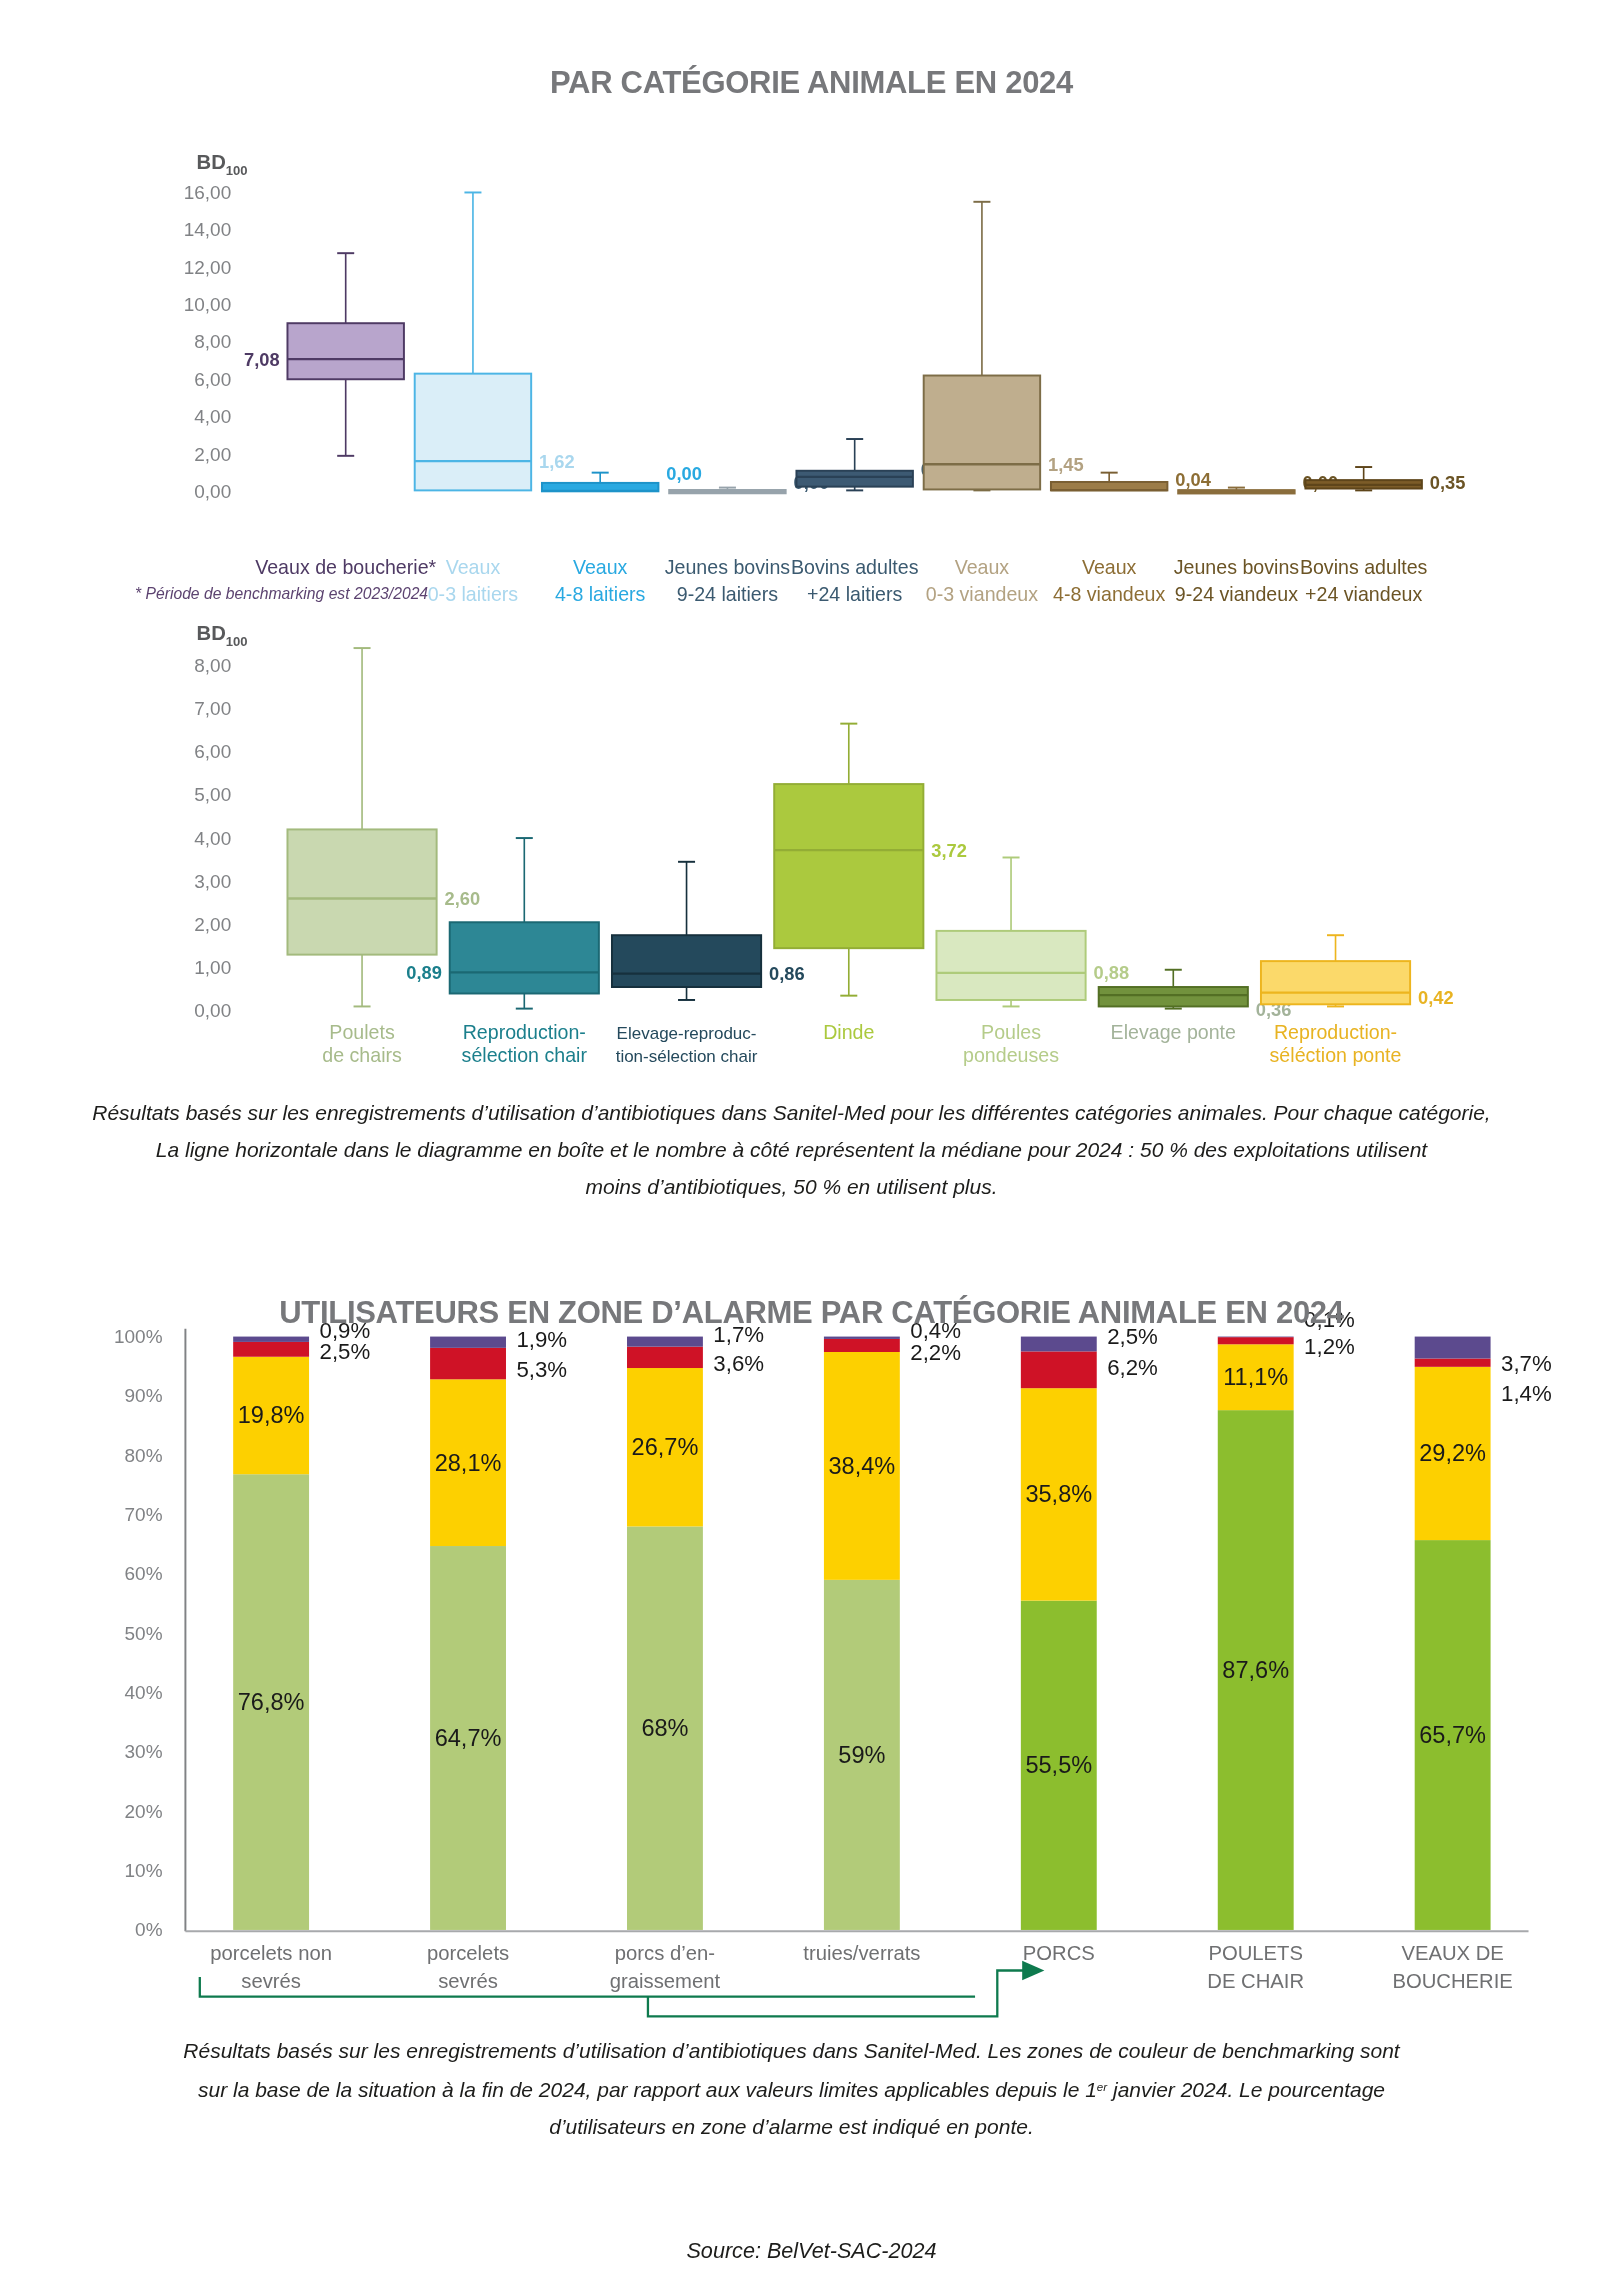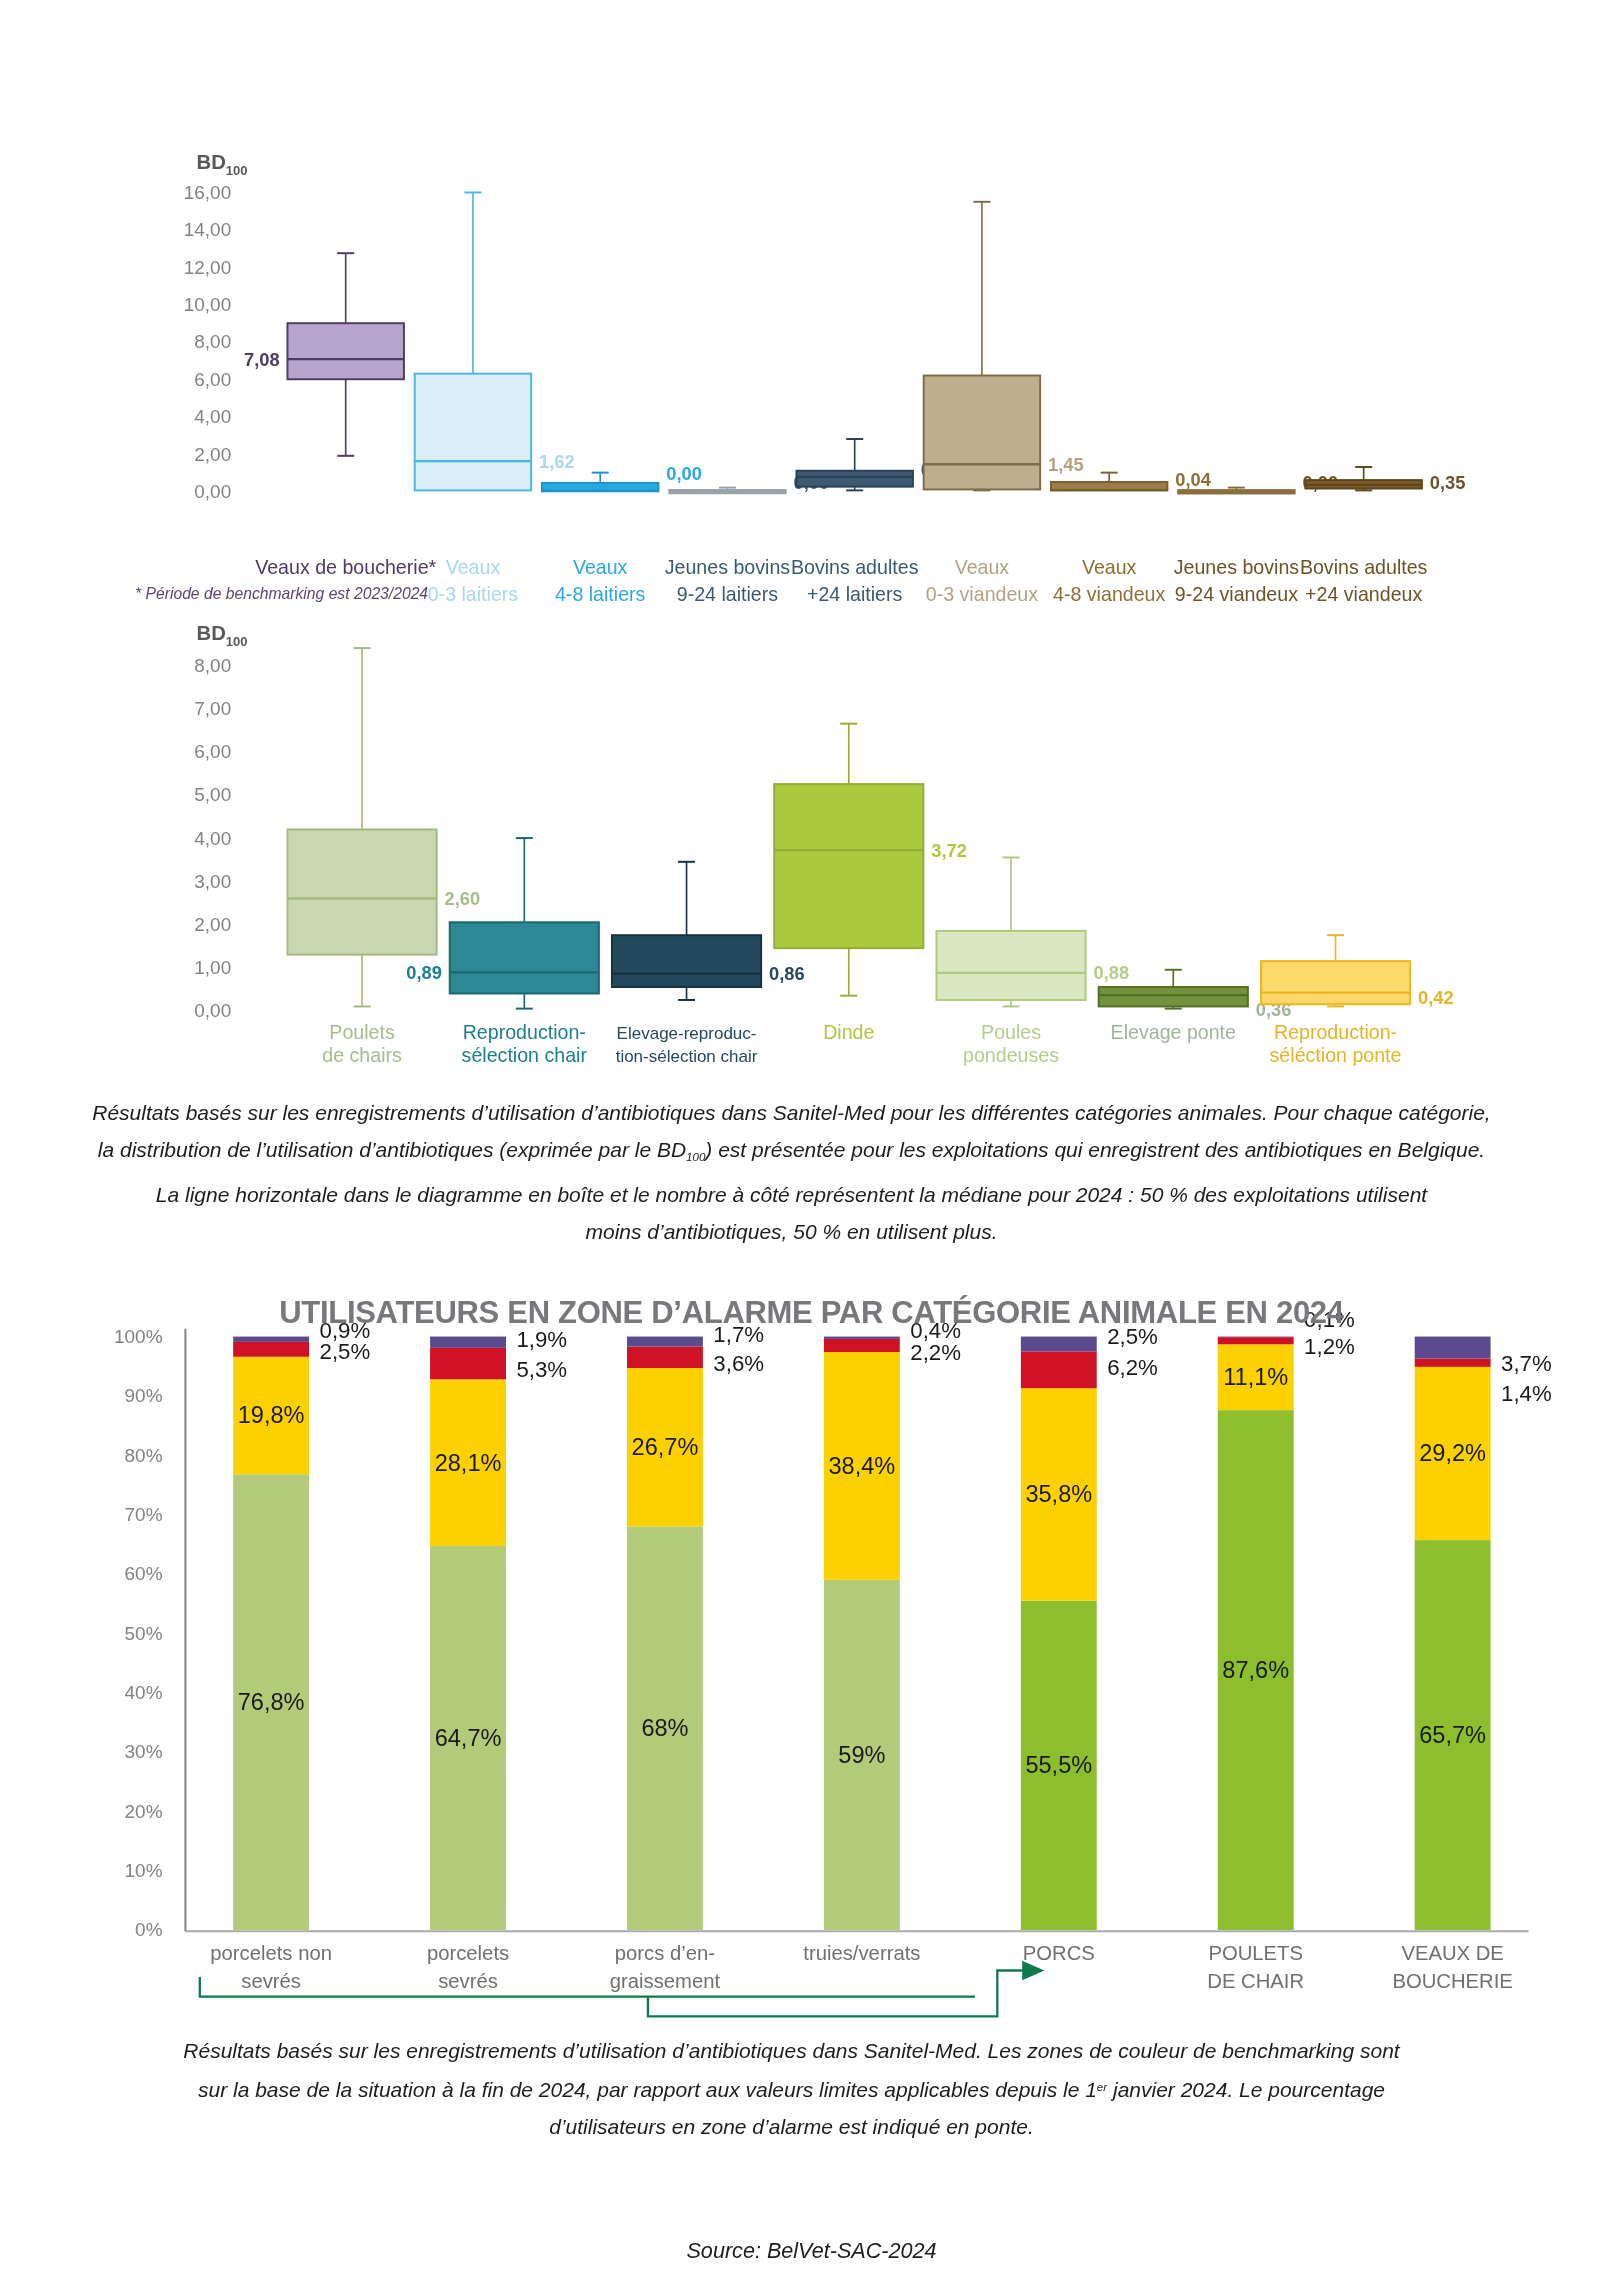--- a/index.html
+++ b/index.html
@@ -24,20 +24,21 @@
   .barlab{fill:#1a1a1a;font-size:36px;}
   .callout{fill:#1a1a1a;font-size:34px;}
   .barcat{fill:#6f7072;font-size:31px;}
 </style>
 </head>
 <body>
 
 <div class="page">
 
   <div class="chart-title" style="top:62px;">
+    <div>PAR CATÉGORIE ANIMALE EN 2024</div>
   </div>
 
   <svg id="charts" width="1623" height="2295" viewBox="0 0 2480 3508" style="position:absolute;left:0;top:0;">
       <g>
         <text x="300" y="258" class="bd">BD<tspan dy="10" font-size="20">100</tspan></text>
         <text x="353" y="761" class="tick" text-anchor="end">0,00</text>
         <text x="353" y="703.9" class="tick" text-anchor="end">2,00</text>
         <text x="353" y="646.8" class="tick" text-anchor="end">4,00</text>
         <text x="353" y="589.7" class="tick" text-anchor="end">6,00</text>
         <text x="353" y="532.6" class="tick" text-anchor="end">8,00</text>
@@ -308,21 +309,20 @@
           <text x="2220" y="3038" class="barcat" text-anchor="middle">BOUCHERIE</text>
         </g>
         <polyline points="305,3022 305,3052 1490,3052" fill="none" stroke="#0e7a4e" stroke-width="3.5"></polyline>
         <polyline points="990,3052 990,3082 1524,3082 1524,3012 1566,3012" fill="none" stroke="#0e7a4e" stroke-width="3.5"></polyline>
         <polygon points="1596,3012 1562,2997 1562,3027" fill="#0e7a4e"></polygon>
       </g>
     </svg>
 
   <div class="note" style="top:1094px;" id="note1">
       <div class="nline">Résultats basés sur les enregistrements d’utilisation d’antibiotiques dans Sanitel-Med pour les différentes catégories animales. Pour chaque catégorie,</div>
-      <div class="nline">la distribution de l’utilisation d’antibiotiques (exprimée par le BD<sub>100</sub>) est présentée pour les exploitations qui enregistrent des antibiotiques en Belgique.</div>
       <div class="nline">La ligne horizontale dans le diagramme en boîte et le nombre à côté représentent la médiane pour 2024 : 50 % des exploitations utilisent</div>
       <div class="nline">moins d’antibiotiques, 50 % en utilisent plus.</div>
     </div>
 
   <div class="chart-title" style="top:1258px;margin-top:34px;">
     <div>UTILISATEURS EN ZONE D’ALARME PAR CATÉGORIE ANIMALE EN 2024</div>
   </div>
 
   <div class="note" style="top:2032px;" id="note2">
       <div class="nline">Résultats basés sur les enregistrements d’utilisation d’antibiotiques dans Sanitel-Med. Les zones de couleur de benchmarking sont</div>

